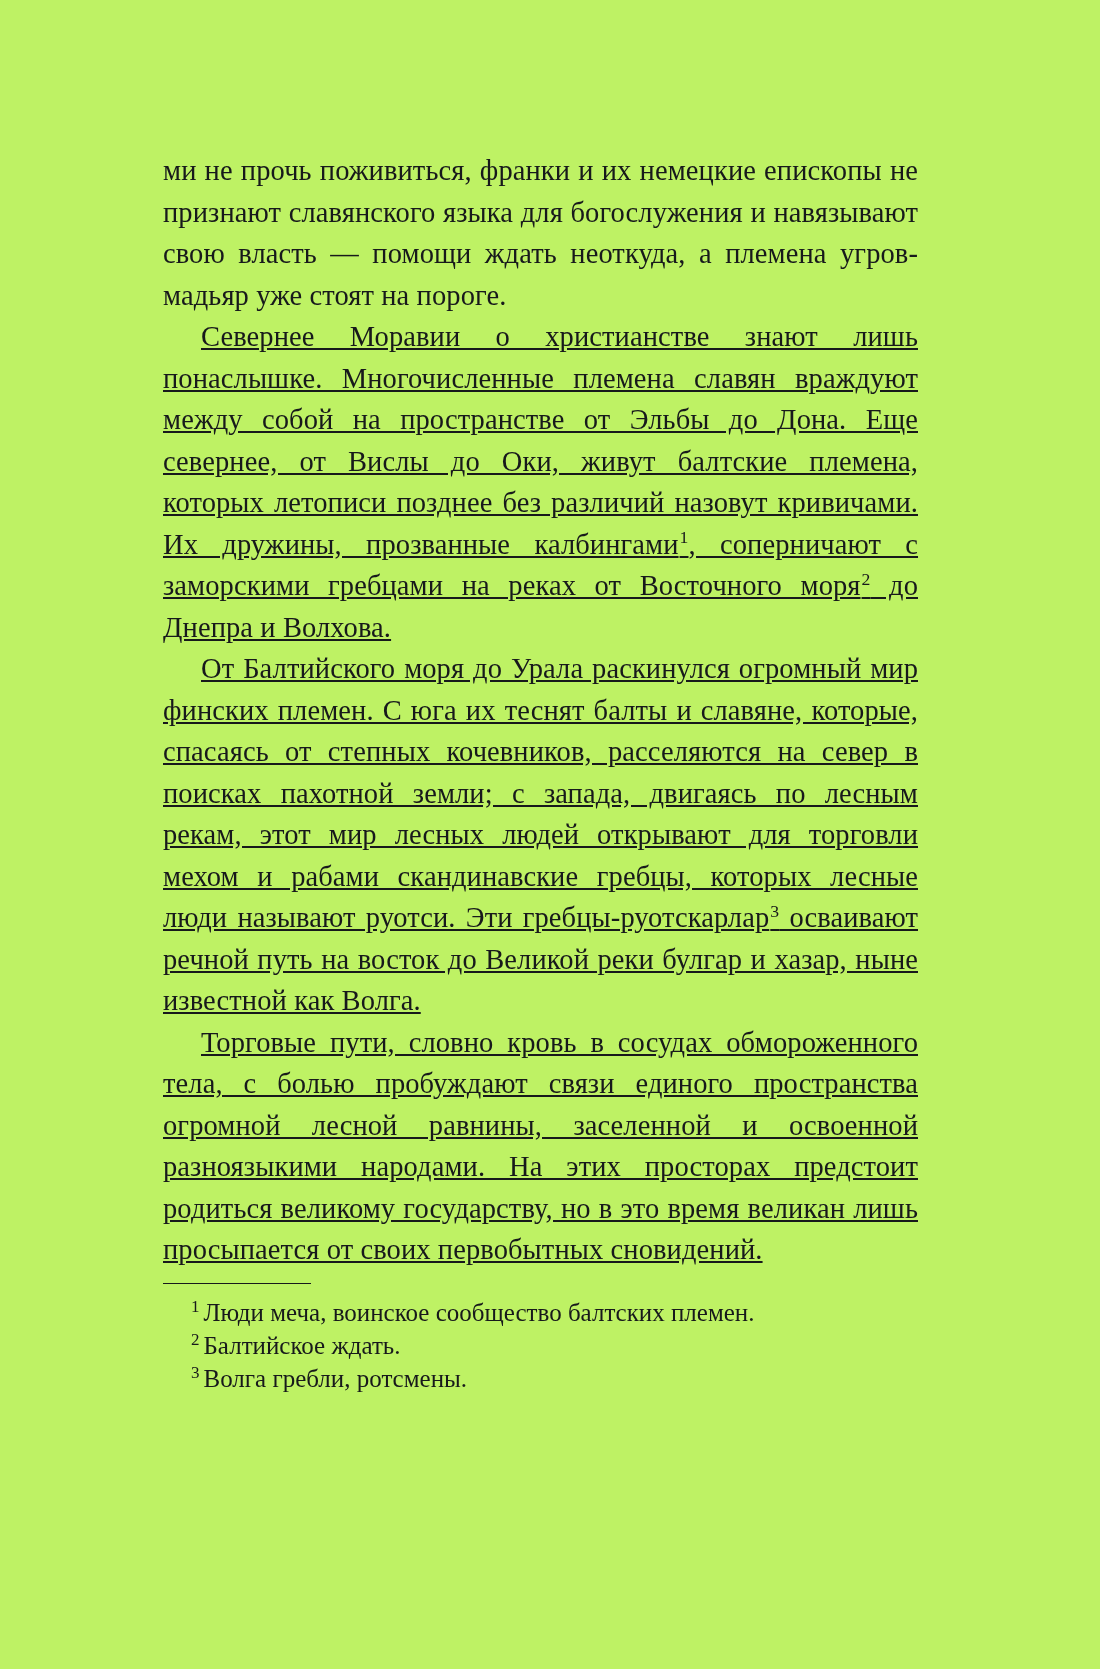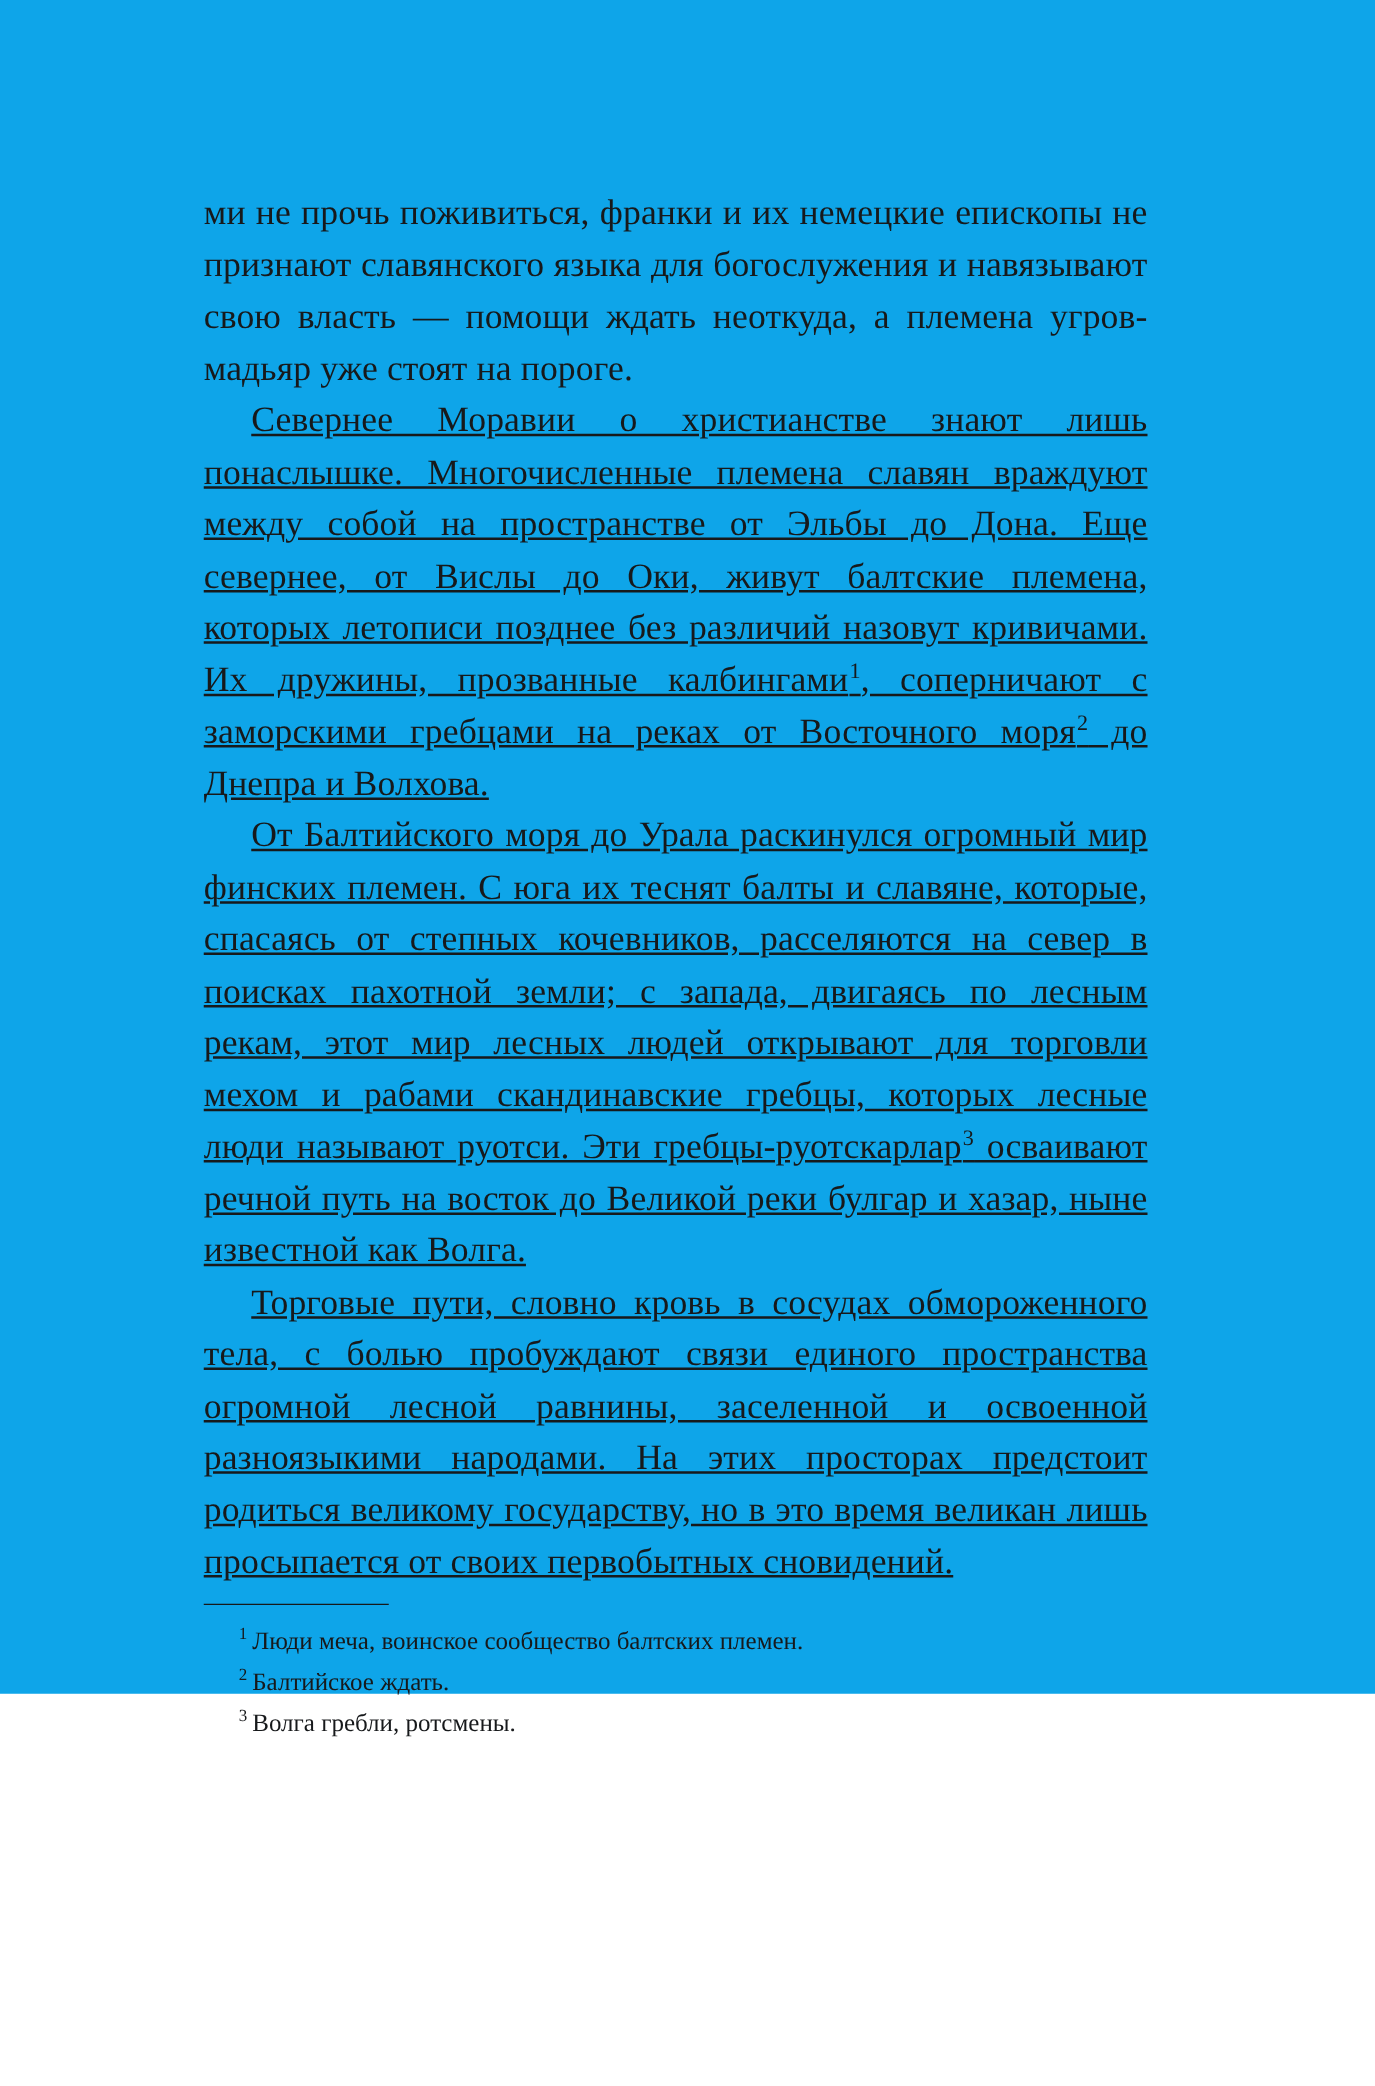--- a/index.html
+++ b/index.html
@@ -10,22 +10,22 @@
   body {
     width: 1100px;
     height: 1669px;
     font-family: "Liberation Serif", serif;
     color: #17191b;
     overflow: hidden;
   }
   .page {
     position: relative;
     width: 1100px;
-    height: 1355px;
-    background: #0ea5e9;
+    height: 1669px;
+    background: #bef264;
     box-sizing: border-box;
   }
   .text-block {
     position: absolute;
     left: 163px;
     top: 150px;
     width: 755px;
   }
   .para {
     margin: 0;
@@ -54,21 +54,21 @@
   }
   .footnote-rule {
     width: 148px;
     height: 0;
     border-top: 1.6px solid #17191b;
     margin: 0 0 14px 0;
   }
   .footnote {
     margin: 0 0 3px 0;
     padding-left: 28px;
-    font-size: 20px;
+    font-size: 25px;
     line-height: 30px;
     text-align: left;
   }
   .footnote sup {
     font-size: 0.68em;
     vertical-align: super;
     line-height: 0;
     padding-right: 4px;
   }
 </style>

